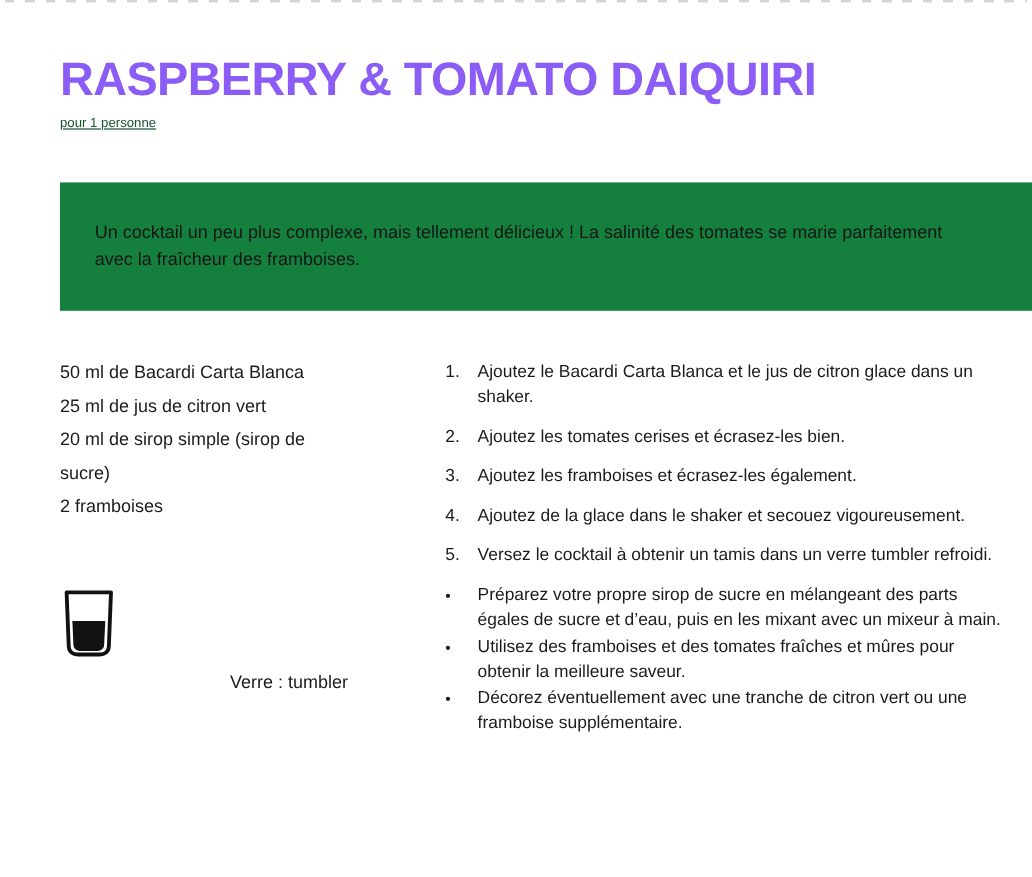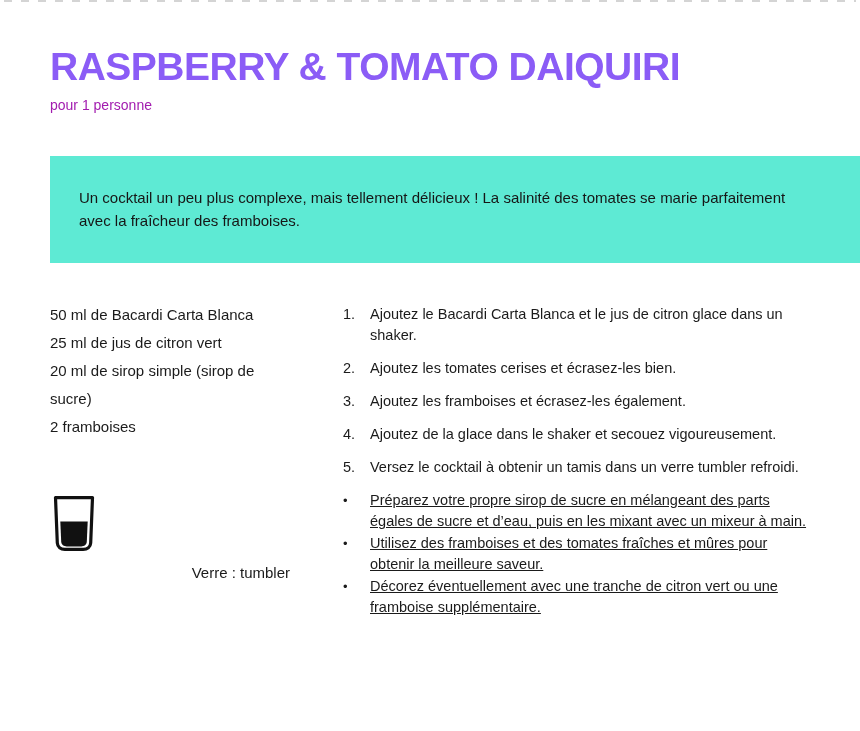--- a/index.html
+++ b/index.html
@@ -26,38 +26,38 @@
   .page { padding: 47px 0 0 50px; }
 
   .title {
     margin: 0;
     font-size: 39px;
     font-weight: bold;
     letter-spacing: -0.5px;
     line-height: 1.05;
     color: #8b5cf6;
   }
-  .servings { margin-top: 9px; font-size: 14px; color: #a21caf; }
+  .servings { margin-top: 9px; font-size: 11px; color: #14532d; text-decoration: underline; }
 
   .banner {
     margin-top: 43px;
     width: 810px;
     box-sizing: border-box;
-    background: #5eead4;
+    background: #15803d;
     padding: 30px 52px 31px 29px;
   }
   .banner p {
     margin: 0;
     font-size: 15px;
     line-height: 23px;
     font-weight: 500;
     color: #161616;
   }
 
-  .columns { display: flex; margin-top: 38px; }
+  .columns { display: flex; margin-top: 38px; gap: 28px; }
 
   .col-left { flex: 0 0 240px; width: 240px; }
   .ingredients {
     list-style: none; margin: 0; padding: 0;
     font-size: 15px; line-height: 28px;
   }
   .glass-block { margin-top: 54px; }
   .glass-icon { display: block; }
   .glass-label { margin-top: 12px; font-size: 15px; text-align: right; }
 
@@ -82,21 +82,21 @@
     letter-spacing: .2px;
     line-height: 21px;
     color: #111;
   }
   .tips {
     list-style: none; margin: 0; padding: 0;
     font-size: 14.5px; line-height: 21.5px;
   }
   .tips li { display: flex; }
   .tips .marker { font-size: 13px; line-height: 21.5px; }
-  .tip-text { width: 440px; text-decoration: underline; }
+  .tip-text { width: 440px; }
 </style>
 </head>
 <body>
 
 <div class="top-artifact"></div>
 
 <div class="page">
 
   <h1 class="title">RASPBERRY &amp; TOMATO DAIQUIRI</h1>
   <div class="servings">pour 1 personne</div>

